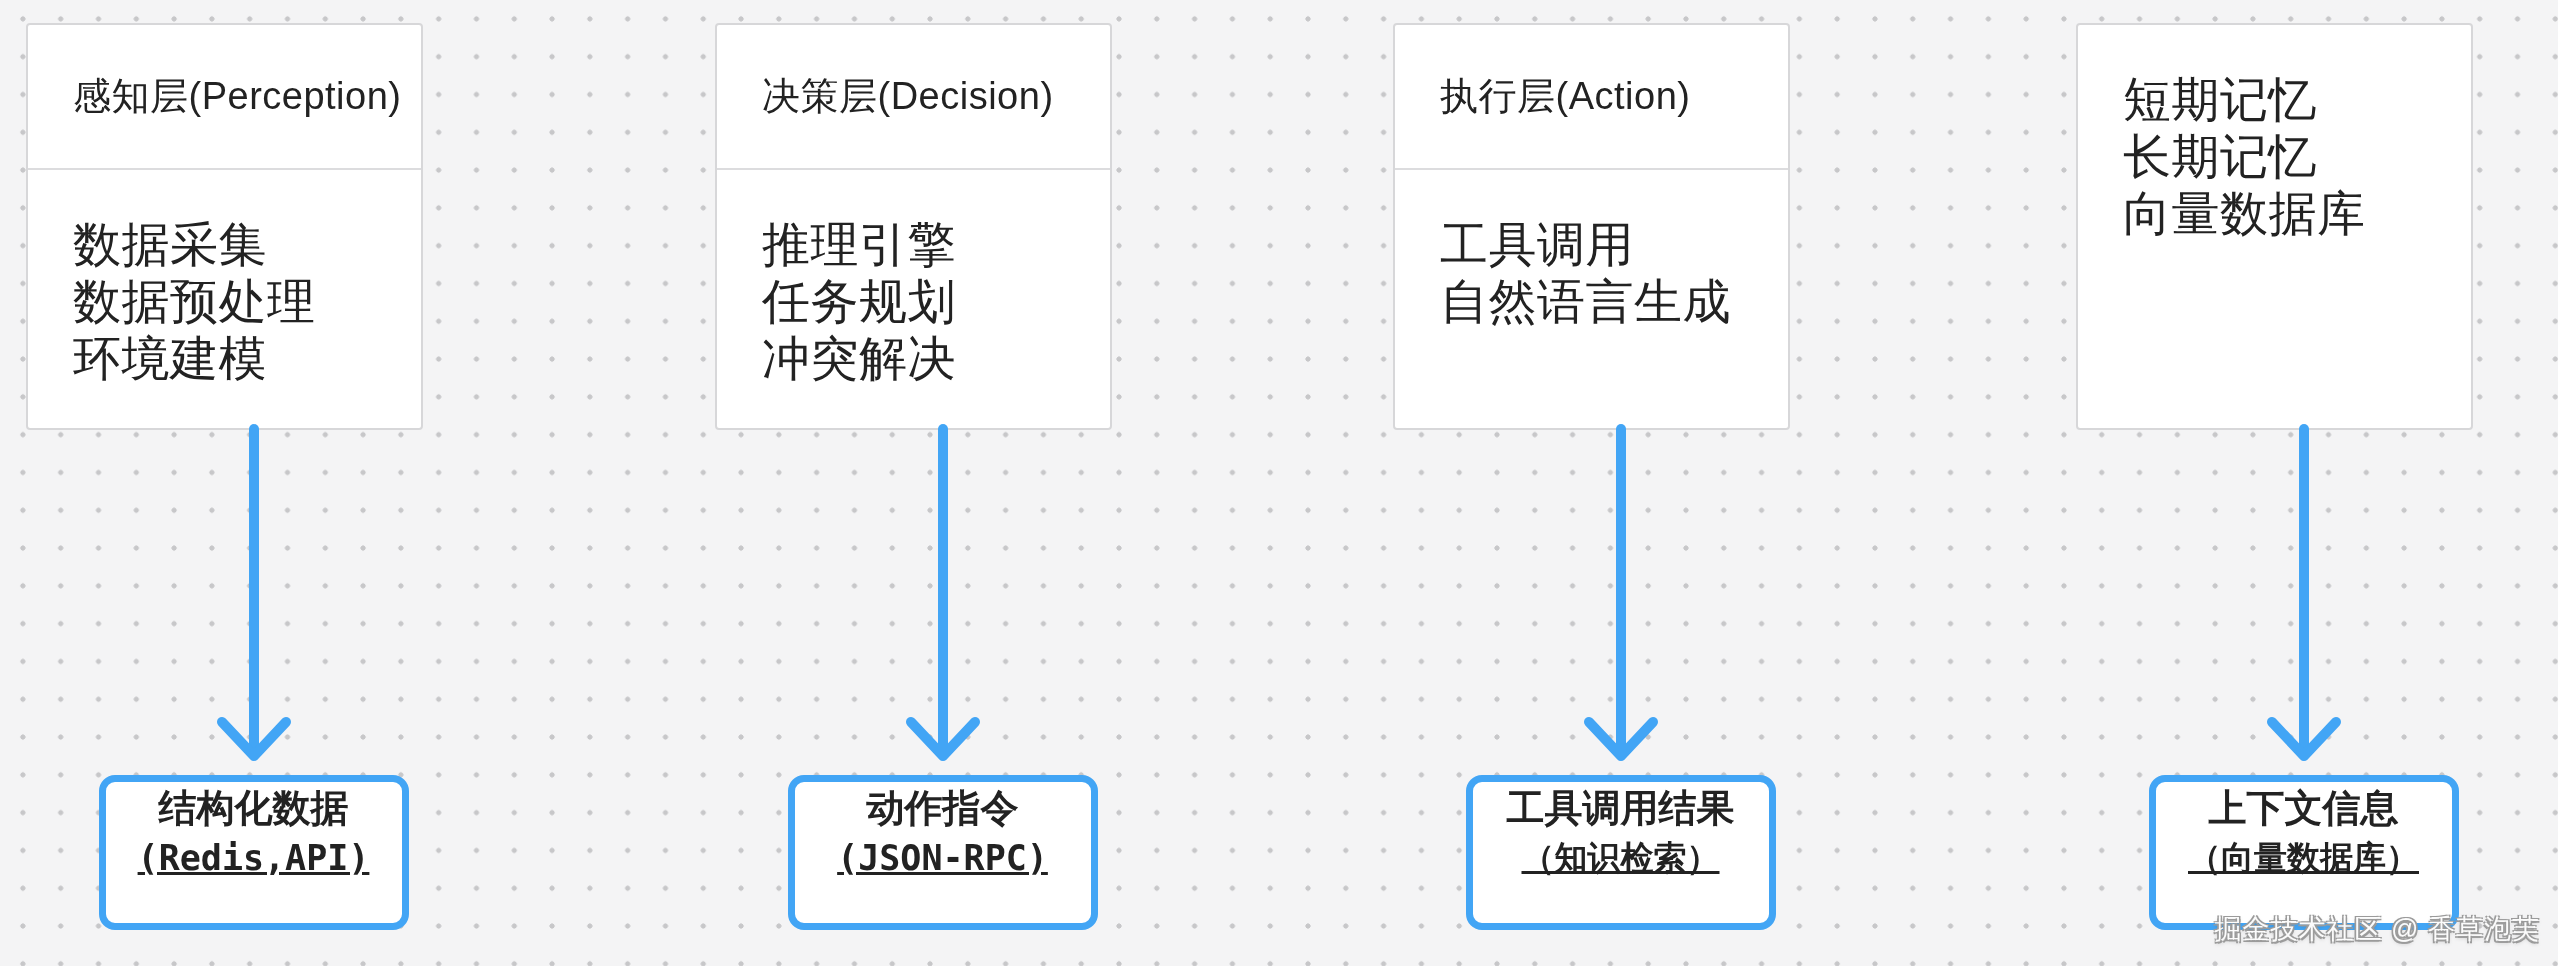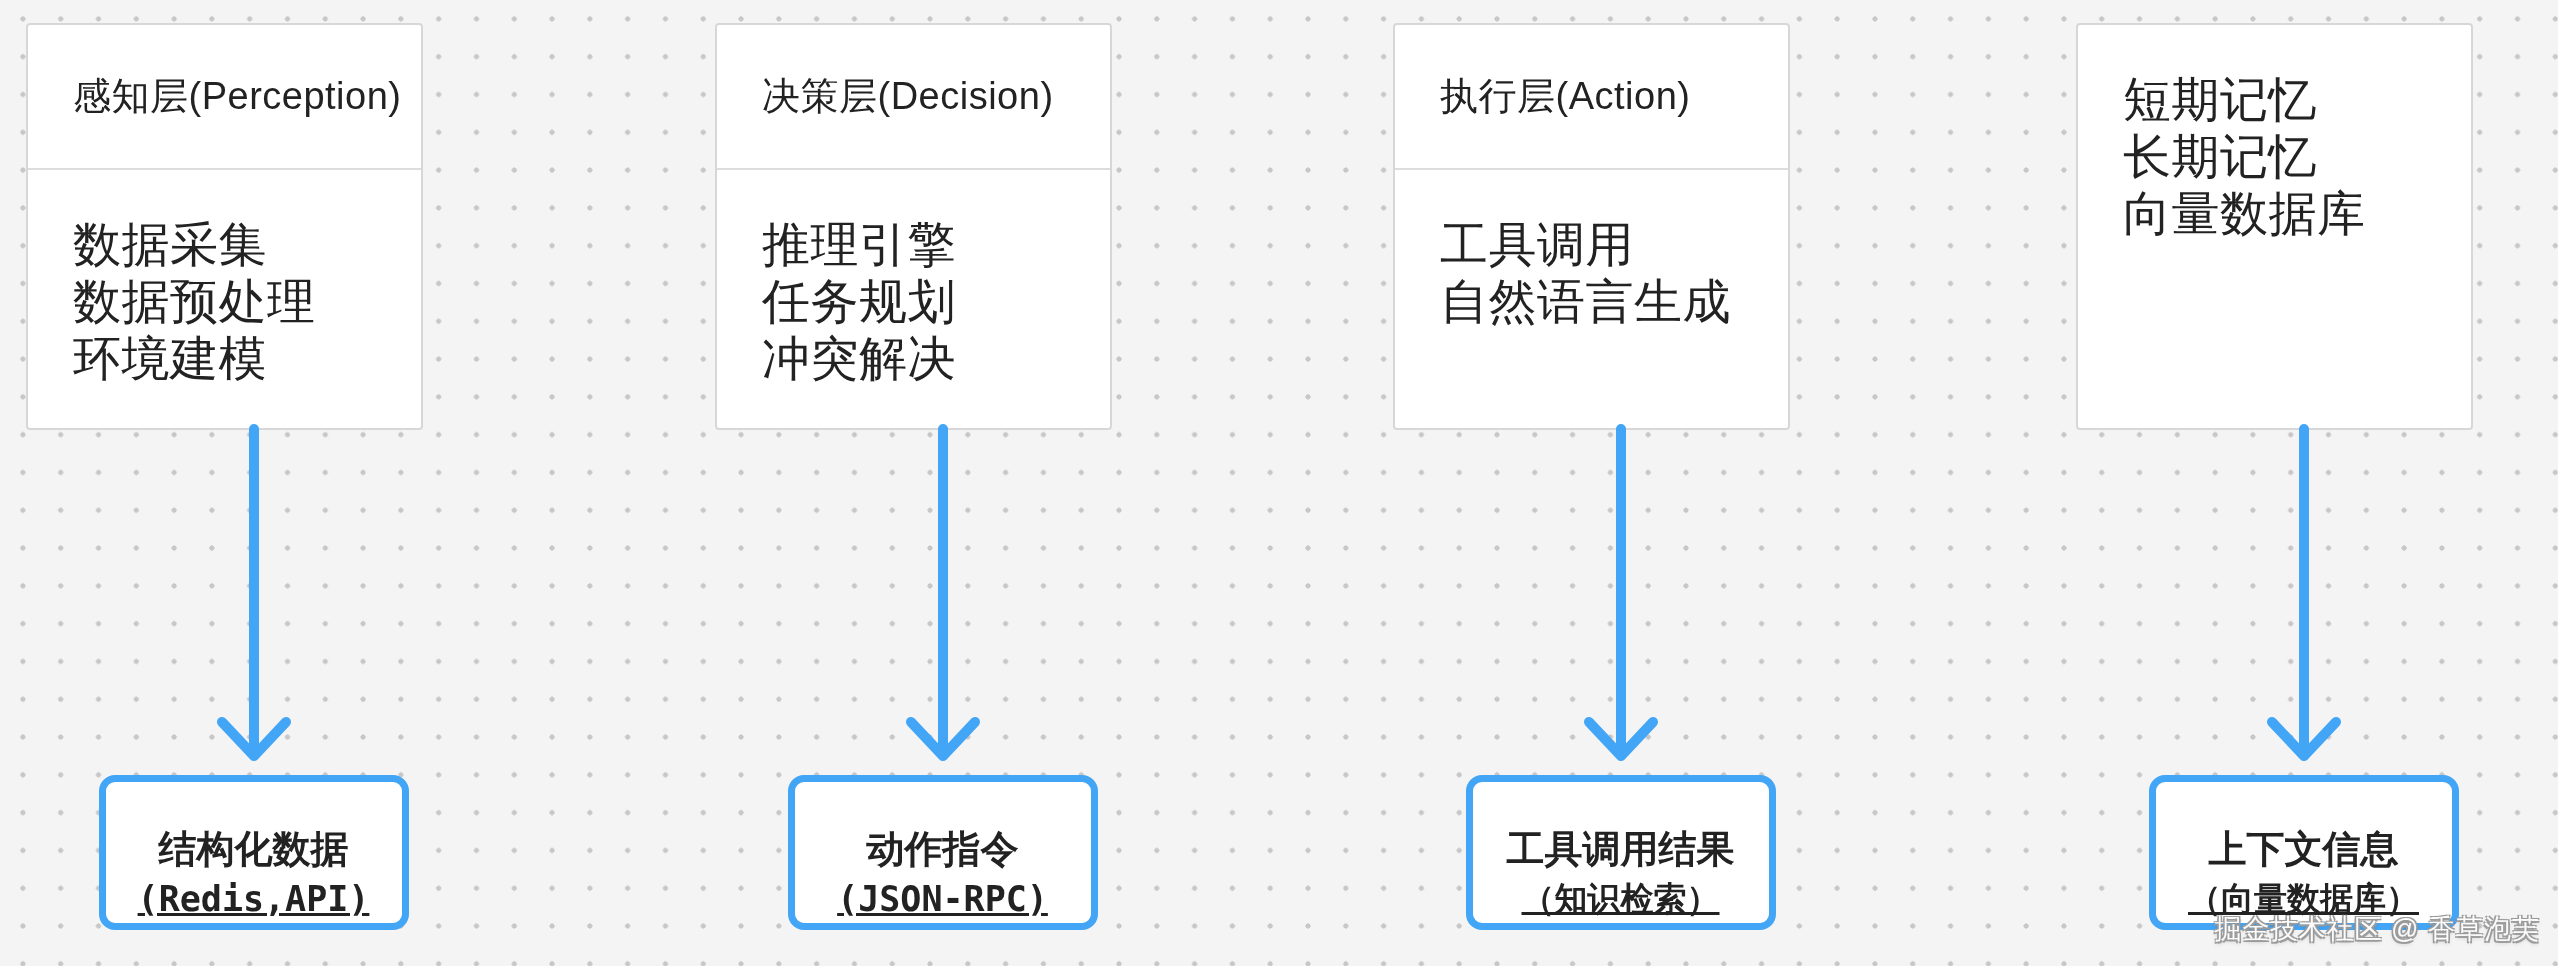--- a/index.html
+++ b/index.html
@@ -52,21 +52,21 @@
   }
 
   .output {
     position:absolute; top:775px; left:50%;
     transform:translateX(-50%);
     width:310px; height:155px;
     background:#ffffff;
     border:7px solid #42a5f5;
     border-radius:16px;
     display:flex; flex-direction:column;
-    align-items:center; justify-content:flex-end;
+    align-items:center; justify-content:flex-start;
     text-align:center;
   }
   .output .line1 { font-size:38px; font-weight:700; line-height:52px; white-space:nowrap; }
   .output .line2 { font-size:33px; font-weight:700; line-height:48px; white-space:nowrap;text-decoration:underline; }
   .output .line2.mono { font-family:"DejaVu Sans Mono", monospace; font-size:35px; font-weight:600; }
 
   .watermark {
     position:absolute; right:18px; bottom:19px;
     font-size:27px;
     letter-spacing:1px;

